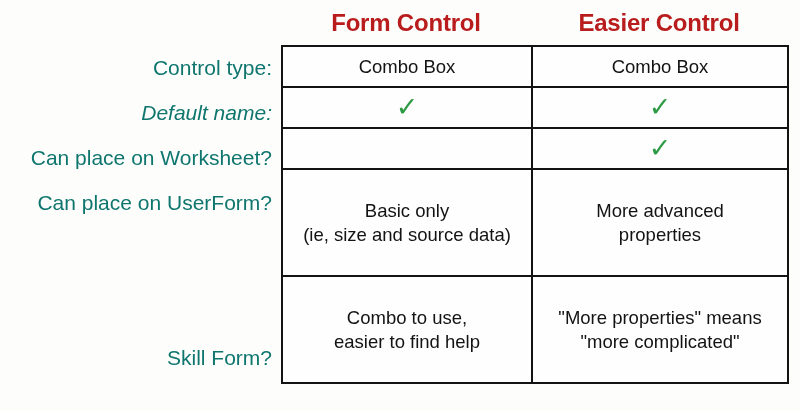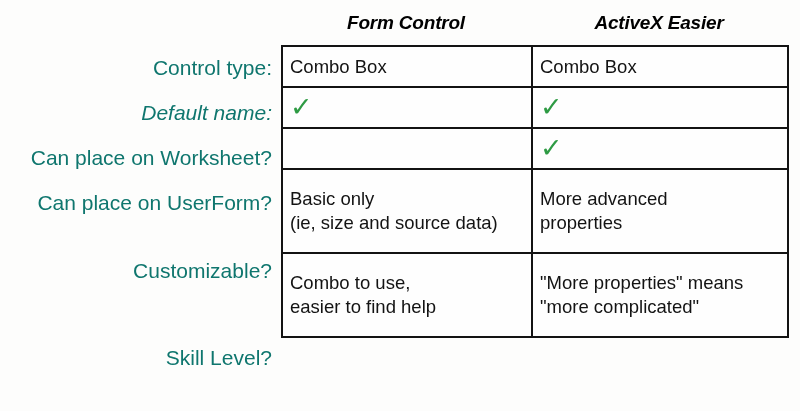--- a/index.html
+++ b/index.html
@@ -32,54 +32,53 @@
     display: flex;
   }
   .hdr-spacer {
     width: 281px;
     flex: 0 0 281px;
   }
   .hdr-cell {
     display: flex;
     align-items: center;
     justify-content: center;
-    font-size: 19px;
+    font-size: 24px;
     font-weight: bold;
     letter-spacing: -0.2px;
-    color: #000000;
-    font-style: italic;
+    color: #b91c1c;
   }
   .hdr-form { flex: 0 0 250px; width: 250px; }
   .hdr-activex { flex: 0 0 256px; width: 256px; }
 
   
   .grid {
     position: absolute;
     left: 281px;
     top: 45px;
     width: 506px;
     border-collapse: collapse;
     table-layout: fixed;
   }
   .grid td {
     border: 2px solid #131313;
     background: #fefefe;
-    text-align: left;
+    text-align: center;
     vertical-align: middle;
     font-size: 18.5px;
     line-height: 1.28;
     color: #131313;
     padding: 0 7px;
   }
   .col-a { width: 250px; }
   .col-b { width: 256px; }
 
   .r-small { height: 41px; }
   .r-check { height: 41px; }
-  .r-tall  { height: 84px; }
+  .r-tall  { height: 107px; }
 
   .italic { font-style: italic; }
 
   .check {
     display: inline-block;
     color: #2e9b44;
     font-size: 27px;
     line-height: 1;
     font-weight: 500;
   }
@@ -115,30 +114,29 @@
   .lbl-5 { top: 271px; height: 83px; }
 </style>
 </head>
 <body>
 
 <div id="page">
 
   <div class="header-band">
     <div class="hdr-spacer"></div>
     <div class="hdr-cell hdr-form">Form Control</div>
-    <div class="hdr-cell hdr-activex">ActiveX Easier</div>
+    <div class="hdr-cell hdr-activex">Easier Control</div>
   </div>
 
   <div class="labels">
     <div class="lbl lbl-0">Control type:</div>
     <div class="lbl lbl-1">Default name:</div>
     <div class="lbl lbl-2">Can place on Worksheet?</div>
     <div class="lbl lbl-3">Can place on UserForm?</div>
-    <div class="lbl lbl-4">Customizable?</div>
-    <div class="lbl lbl-5">Skill Level?</div>
+    <div class="lbl lbl-5">Skill Form?</div>
   </div>
 
   <table class="grid">
     <colgroup>
       <col class="col-a">
       <col class="col-b">
     </colgroup>
     <tbody>
       <tr class="r-small">
         <td>Combo Box</td>

